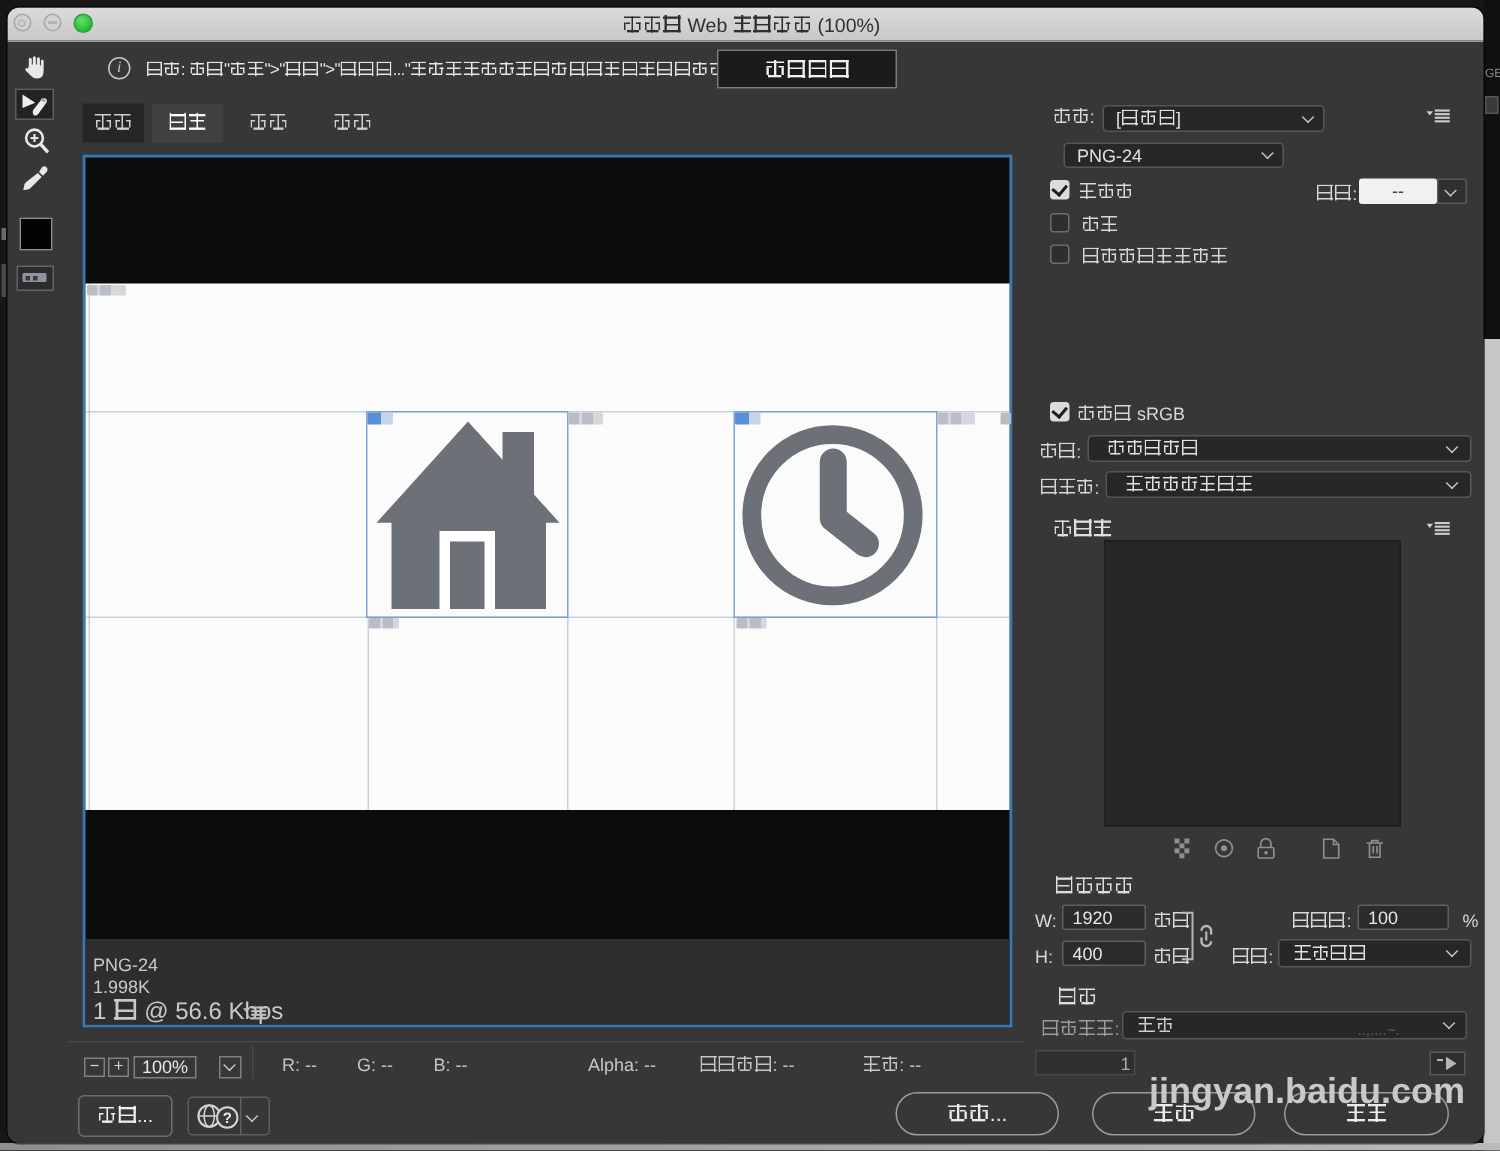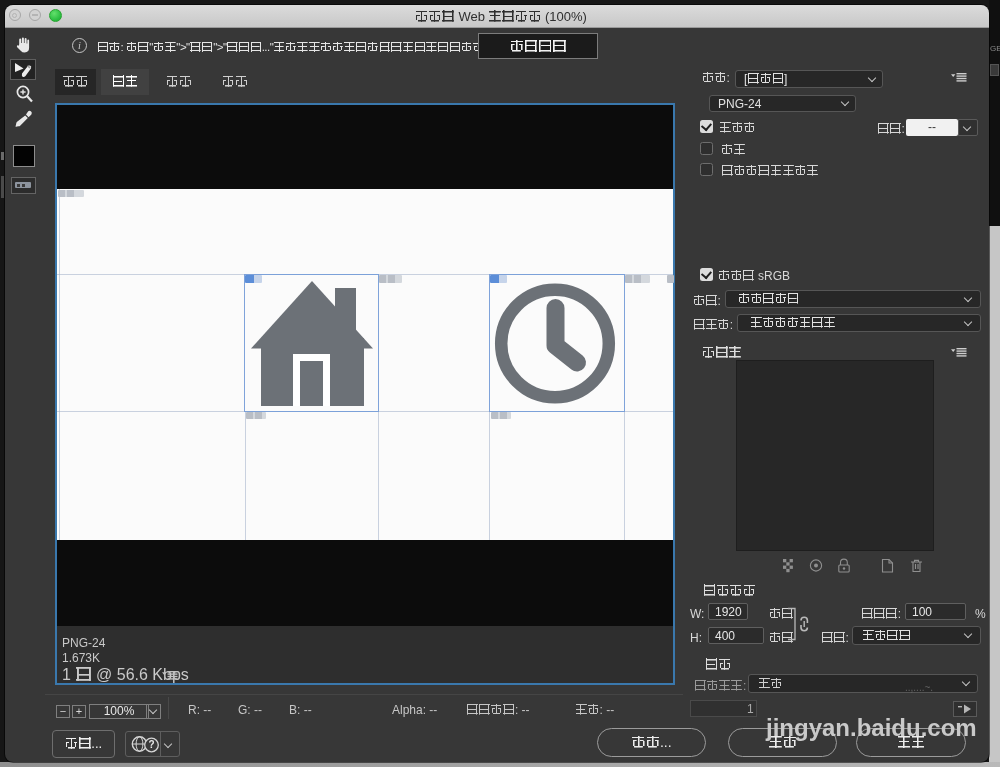--- a/index.html
+++ b/index.html
@@ -60,21 +60,21 @@
 <div class="ab" style="left:17px;top:183.5px;width:3px;height:3px;background:#3a3a3a"></div>
 <div class="ab" style="left:22px;top:183.5px;width:3px;height:3px;background:#3a3a3a"></div>
 <div class="ab" style="left:55px;top:69px;width:41px;height:26px;background:#262626;color:#cfcfcf;font-size:13px;text-align:center;line-height:26px"><i class="k"></i><i class="k"></i></div>
 <div class="ab" style="left:101px;top:69px;width:48px;height:26px;background:#414141;color:#fff;font-size:13px;text-align:center;line-height:26px"><i class="h"></i><i class="g"></i></div>
 <div class="ab" style="left:155px;top:69px;width:48px;height:26px;color:#cfcfcf;font-size:13px;text-align:center;line-height:26px"><i class="k"></i><i class="k"></i></div>
 <div class="ab" style="left:211px;top:69px;width:48px;height:26px;color:#cfcfcf;font-size:13px;text-align:center;line-height:26px"><i class="k"></i><i class="k"></i></div>
 <div class="ab" style="left:55px;top:103px;width:620px;height:582px;background:#0c0c0c;border:2px solid #3a78ad"></div>
 <div class="ab" style="left:57px;top:189px;width:616px;height:351px;background:#fbfbfb"></div>
 <div class="ab" style="left:57px;top:626px;width:616px;height:57px;background:#2e2e2e"></div>
 <div class="ab" style="left:62px;top:636px;font-size:12px;color:#c9c9c9">PNG-24</div>
-<div class="ab" style="left:62px;top:651px;font-size:12px;color:#c9c9c9">1.673K</div>
+<div class="ab" style="left:62px;top:651px;font-size:12px;color:#c9c9c9">1.998K</div>
 <div class="ab" style="left:62px;top:666px;font-size:16px;color:#c9c9c9;white-space:nowrap">1 <i class="h"></i> @ 56.6 Kbps</div>
 <svg class="ab" style="left:162px;top:670px" width="16" height="10" viewBox="0 0 16 10">
     <path fill="#c0c0c0" d="M0 2.2 L4.4 2.2 2.2 5z"></path>
     <g fill="#c0c0c0">
       <rect x="5.5" y="1" width="10" height="1.4"></rect>
       <rect x="5.5" y="3.4" width="10" height="1.4"></rect>
       <rect x="5.5" y="5.8" width="10" height="1.4"></rect>
       <rect x="5.5" y="8.2" width="10" height="1.4"></rect>
     </g>
   </svg>
@@ -105,21 +105,21 @@
     <rect x="56" y="85" width="23" height="45" fill="#6c7177"></rect>
   </svg>
 <svg class="ab" style="left:490px;top:277px" width="134" height="134" viewBox="0 0 134 134">
     <circle cx="65" cy="66.5" r="53.8" fill="none" stroke="#6c7177" stroke-width="12.5"></circle>
     <path d="M65.5 31 L65.5 68.5 L87 85.5" fill="none" stroke="#6c7177" stroke-width="18" stroke-linecap="round" stroke-linejoin="round"></path>
   </svg>
 <div class="ab" style="left:45px;top:694px;width:638px;height:1px;background:rgba(255,255,255,.07)"></div>
 <div class="ab" style="left:168px;top:697px;width:1px;height:22px;background:rgba(255,255,255,.09)"></div>
 <div class="ab" style="left:56px;top:705px;width:14px;height:13px;border:1px solid #7f7f7f;color:#d8d8d8;font-size:11px;line-height:11px;text-align:center">−</div>
 <div class="ab" style="left:72px;top:705px;width:14px;height:13px;border:1px solid #7f7f7f;color:#d8d8d8;font-size:11px;line-height:11px;text-align:center">+</div>
-<div class="ab" style="left:89px;top:704px;width:60px;height:15px;border:1px solid #7f7f7f;color:#e8e8e8;font-size:12px;line-height:13px;text-align:center">100%</div>
+<div class="ab" style="left:89px;top:704px;width:42px;height:15px;border:1px solid #7f7f7f;color:#e8e8e8;font-size:12px;line-height:13px;text-align:center">100%</div>
 <div class="ab" style="left:146px;top:704px;width:15px;height:15px;border:1px solid #7f7f7f"></div>
 <div class="cv" style="left:150px;top:707px"></div>
 <div class="ab" style="left:188px;top:703px;font-size:12px;color:#c6c6c6;white-space:nowrap">R: --</div>
 <div class="ab" style="left:238px;top:703px;font-size:12px;color:#c6c6c6;white-space:nowrap">G: --</div>
 <div class="ab" style="left:289px;top:703px;font-size:12px;color:#c6c6c6;white-space:nowrap">B: --</div>
 <div class="ab" style="left:392px;top:703px;font-size:12px;color:#c6c6c6;white-space:nowrap">Alpha: --</div>
 <div class="ab" style="left:575px;top:703px;font-size:12px;color:#c6c6c6;white-space:nowrap"><i class="g"></i><i class="k"></i>: --</div>
 <div class="ab" style="left:466px;top:703px;font-size:12px;color:#c6c6c6;white-space:nowrap"><i class="h"></i><i class="h"></i><i class="k"></i><i class="h"></i>: --</div>
 <div class="ab" style="left:52px;top:730px;width:63px;height:28px;border:1px solid #6e6e6e;border-radius:4px;color:#f0f0f0;font-size:13px;text-align:center;line-height:26px"><i class="k"></i><i class="h"></i>...</div>
 <div class="ab" style="left:125px;top:731px;width:55px;height:26px;border:1px solid #5e5e5e;border-radius:3px"></div>
@@ -200,21 +200,21 @@
     <circle cx="35" cy="7.5" r="2" fill="#8f8f8f" stroke="none"></circle>
     <path d="M59.5 7 v-2.5 a3.4 3.4 0 0 1 6.8 0 V7"></path>
     <rect x="57.8" y="7" width="10.4" height="7" rx="1"></rect>
     <circle cx="63" cy="10.5" r="1.2" fill="#8f8f8f" stroke="none"></circle>
     <path d="M101.5 14 v-12.5 h6.5 l3.5 3.5 v9 z"></path>
     <path d="M108 1.5 v3.5 h3.5"></path>
     <path d="M130 4 h11 M132 4 v9.5 h7 V4 M134.5 6 v5 M137 6 v5 M133.5 4 v-1.6 h4 V4"></path>
   </svg>
 <div class="ab" style="left:703px;top:583px;font-size:13px;color:#dedede"><i class="h"></i><i class="k"></i><i class="k"></i><i class="k"></i></div>
 <div class="ab" style="left:690px;top:607px;font-size:12px;color:#d8d8d8">W:</div>
-<div class="inp" style="left:708px;top:603px;width:40px;height:17px">
+<div class="inp" style="left:708px;top:603px;width:56px;height:17px">
     <span>1920</span>
   </div>
 <div class="ab" style="left:769px;top:607px;font-size:12px;color:#d8d8d8"><i class="k"></i><i class="h"></i></div>
 <div class="ab" style="left:861px;top:607px;font-size:12px;color:#d8d8d8"><i class="h"></i><i class="h"></i><i class="h"></i>:</div>
 <div class="inp" style="left:905px;top:603px;width:61px;height:17px">
     <span>100</span>
   </div>
 <div class="ab" style="left:975px;top:607px;font-size:12px;color:#d8d8d8">%</div>
 <div class="ab" style="left:690px;top:631px;font-size:12px;color:#d8d8d8">H:</div>
 <div class="inp" style="left:708px;top:627px;width:56px;height:17px">

